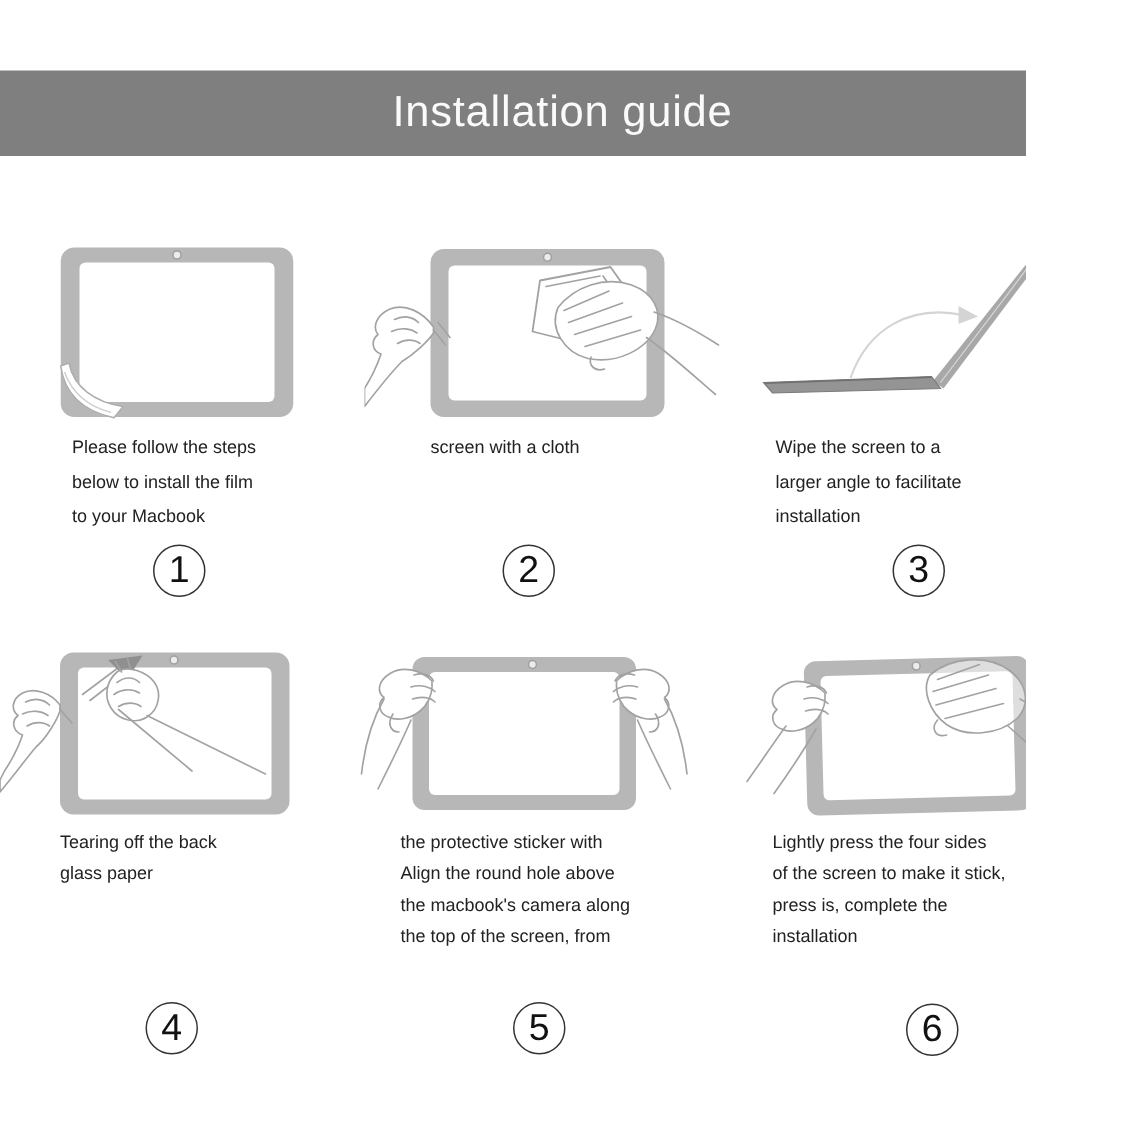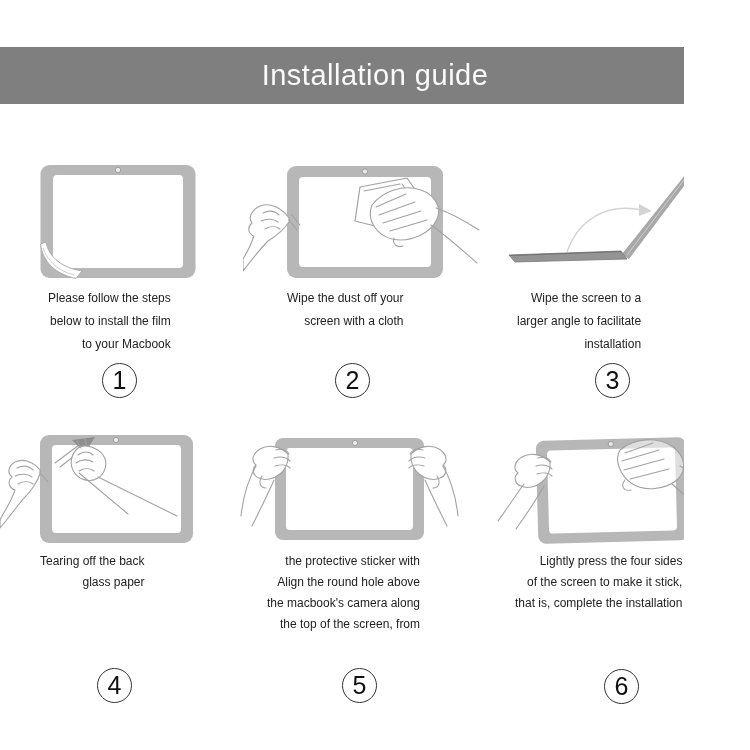--- a/index.html
+++ b/index.html
@@ -1,18 +1,18 @@
 <!DOCTYPE html>
 <html><head>
 <meta charset="utf-8">
 <style>
   html,body{margin:0;padding:0;background:#fff;}
   .canvas{
     position:relative;width:684px;height:750px;background:#ffffff;
-    font-family:"Liberation Sans",sans-serif;overflow:hidden;text-align:right;
+    font-family:"Liberation Sans",sans-serif;overflow:hidden;
   }
   .header{
     position:absolute;left:0;top:47px;width:750px;height:57px;
     background:#7f7f7f;display:flex;align-items:center;justify-content:center;
   }
   .header-title{color:#fafafa;font-size:29px;letter-spacing:.5px;}
   .illo{position:absolute;}
   .step-text{position:absolute;color:#222;font-size:12px;}
   .lh23 .line{line-height:23px;}
   .lh21 .line{line-height:21px;}
@@ -68,21 +68,20 @@
       <path class="handline" d="M121,33 L157,26 M159,26 L171,43" stroke="#cccccc"></path>
 
       <g>
         <path class="hand" d="M129,47 C140,33 160,26 178,32 C192,37 199,49 194,61 C188,75 168,85 149,81 C133,77 123,61 129,47 Z"></path>
         <path class="handline" d="M133,49 L163,36 M136,57 L172,44 M140,65 L178,53 M147,73 L184,62"></path>
         <path class="handline" d="M151,80 C149,86 154,90 160,88"></path>
         <path class="handline" d="M193,50 C208,55 222,63 236,72 M188,67 C205,79 220,93 234,105"></path>
       </g>
     </svg>
     <div class="step-text lh23" style="left:287px;top:287px">
-      <div class="line">Wipe the dust off your</div>
       <div class="line">screen with a cloth</div>
     </div>
     <div class="num" style="left:335px;top:363px">2</div>
   </div>
 
   <div>
     <svg class="illo" style="left:505px;top:160px" width="195" height="108" viewBox="0 0 195 108">
       <polygon points="117,94 184,10 188,14 124,99" fill="#a8a8a8"></polygon>
       <line x1="185" y1="12" x2="122" y2="95" stroke="#d8d8d8" stroke-width="0.8"></line>
       <polygon points="4,95 116,91 122,99 10,102" fill="#949494" stroke="#7a7a7a" stroke-width="0.8"></polygon>
@@ -166,18 +165,18 @@
       </g>
       <g>
         <path class="hand" d="M58,34 C50,26 38,24 30,29 C22,34 21,41 26,45 C21,49 23,56 29,58 C35,61 44,59 50,54 C55,50 58,43 58,38 Z"></path>
         <path class="handline" d="M46,30 C52,28 57,30 59,34 M44,38 C51,36 57,38 60,41 M45,46 C51,44 57,45 60,48"></path>
         <path class="handline" d="M32,56 C26,64 16,79 6,93 M52,58 C44,72 34,87 24,101"></path>
       </g>
     </svg>
     <div class="step-text lh21" style="left:515px;top:551px">
       <div class="line">Lightly press the four sides</div>
       <div class="line">of the screen to make it stick,</div>
-      <div class="line">that is, complete the installation</div>
+      <div class="line">press is, complete the installation</div>
     </div>
     <div class="num" style="left:604px;top:669px">6</div>
   </div>
 
 </div>
 
 </body></html>

